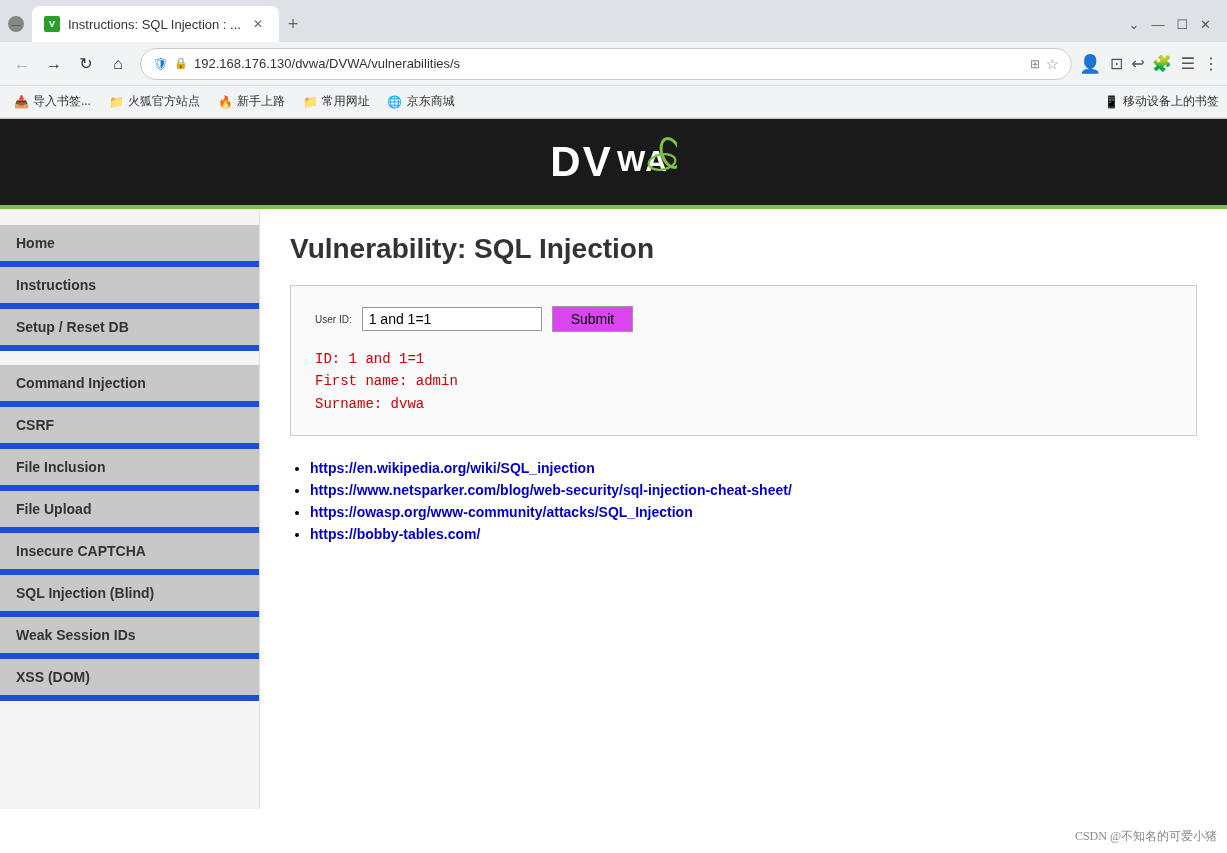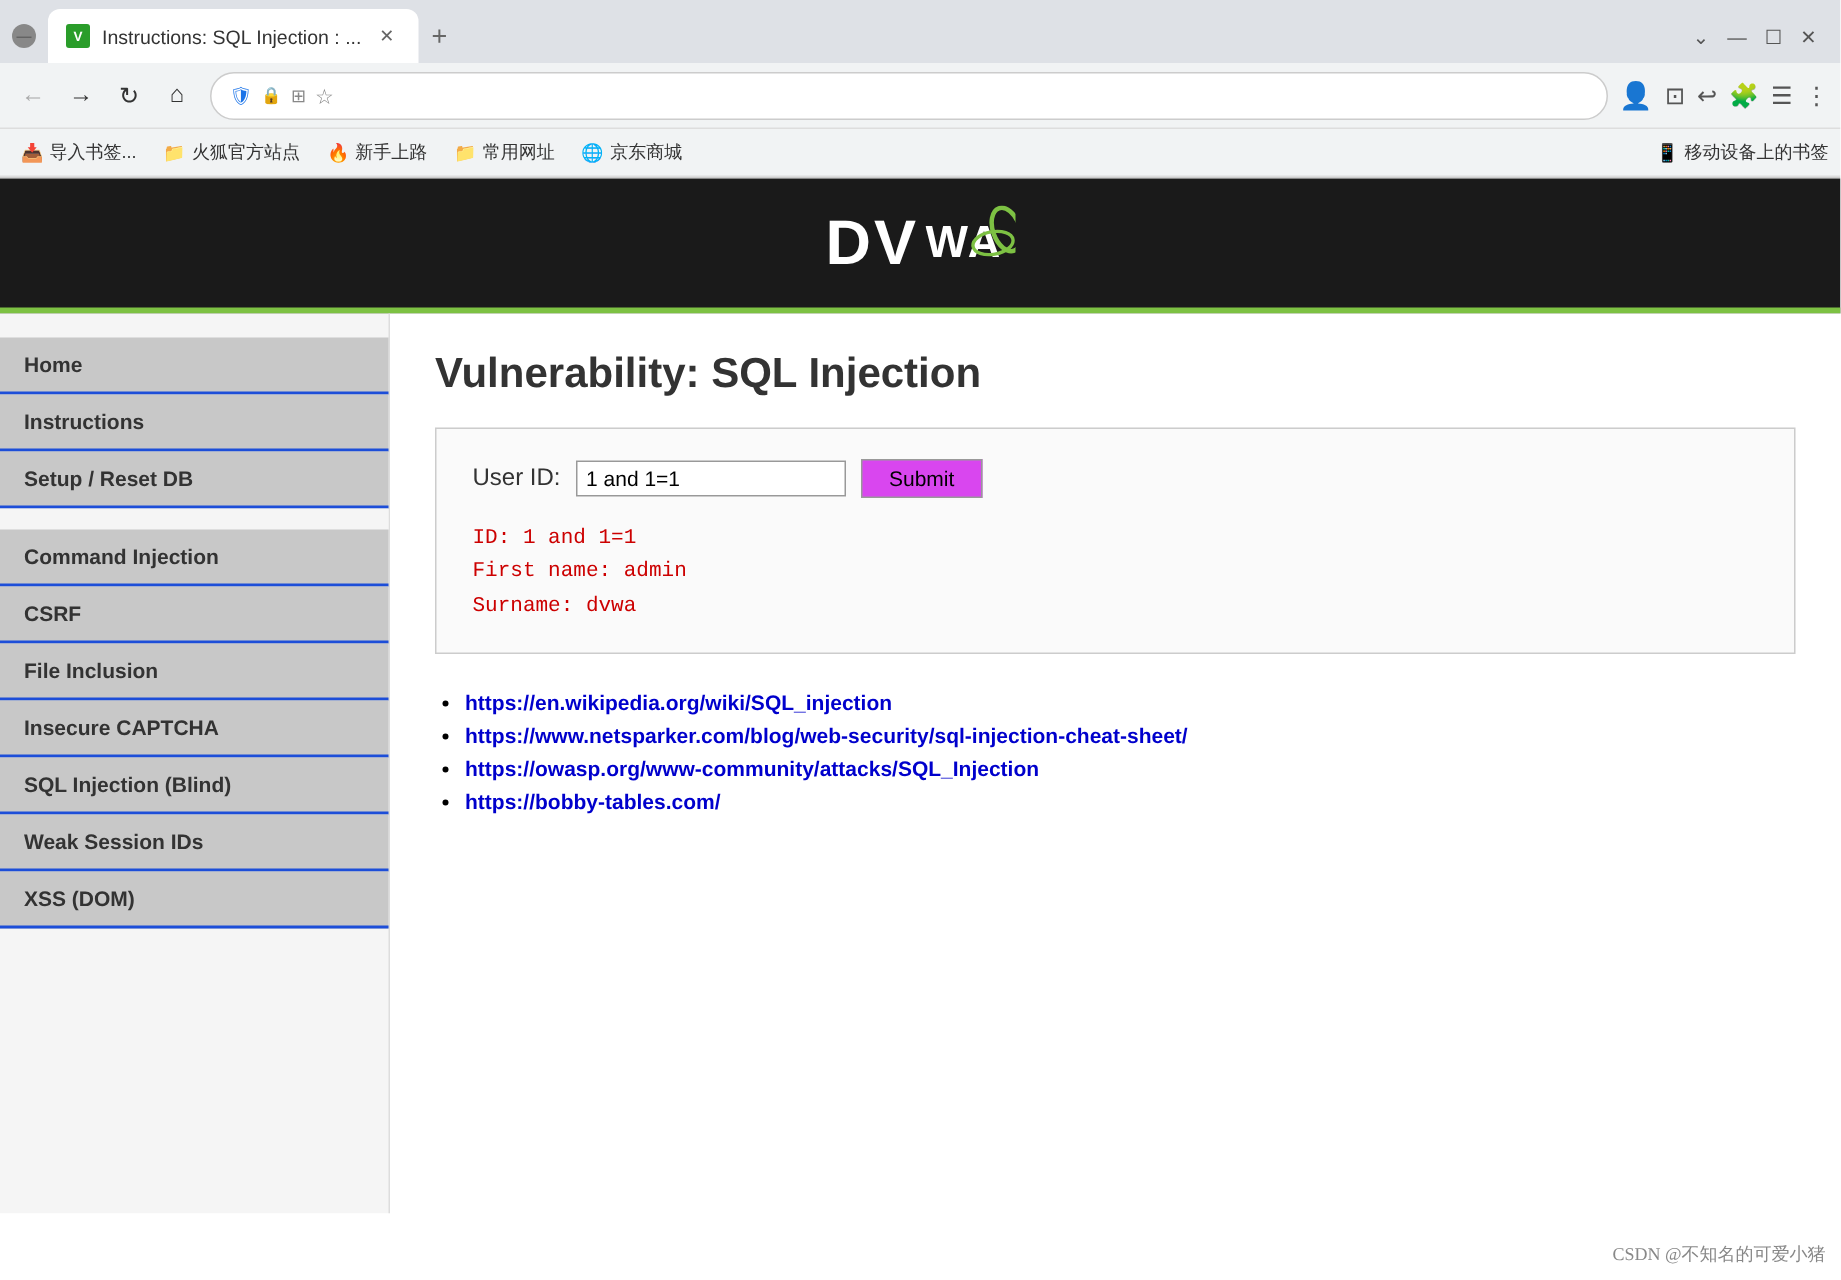--- a/index.html
+++ b/index.html
@@ -180,21 +180,21 @@
       width: 260px;
       min-width: 260px;
       background: #f5f5f5;
       padding: 16px 0;
       border-right: 1px solid #ddd;
     }
     .sidebar-item {
       display: block;
       padding: 10px 16px;
       background: #c8c8c8;
-      border-bottom: 2px solid #1d4ed8;
+      border-bottom: 6px solid #1d4ed8;
       font-size: 14px;
       font-weight: bold;
       color: #333;
       cursor: pointer;
       text-decoration: none;
     }
     .sidebar-item.active {
       background: #7dc143;
       color: #fff;
     }
@@ -221,21 +221,21 @@
       margin-bottom: 24px;
       min-height: 120px;
     }
     .form-row {
       display: flex;
       align-items: center;
       gap: 10px;
       margin-bottom: 16px;
     }
     .form-label {
-      font-size: 16px;
+      font-size: 10px;
       color: #333;
     }
     .form-input {
       border: 1px solid #999;
       padding: 3px 6px;
       width: 180px;
       font-size: 14px;
     }
     .submit-btn {
       padding: 4px 18px;
@@ -307,20 +307,21 @@
 
   <div class="toolbar">
     <button class="nav-btn disabled">←</button>
     <button class="nav-btn">→</button>
     <button class="nav-btn">↻</button>
     <button class="nav-btn">⌂</button>
 
     <div class="address-bar">
       <span class="address-bar-icon">🛡</span>
       <span style="font-size:11px;">🔒</span>
+      <span class="address-text">192.168.176.130/dvwa/DVWA/vulnerabilities/s</span>
       <span style="color:#888;font-size:12px;">⊞</span>
       <span style="color:#888;font-size:14px;">☆</span>
     </div>
 
     <div class="toolbar-right">
       <span style="font-size:18px;">👤</span>
       <span style="font-size:16px;">⊡</span>
       <span style="font-size:16px;">↩</span>
       <span style="font-size:16px;">🧩</span>
       <span style="font-size:16px;">☰</span>
@@ -373,20 +374,21 @@
   <div class="dvwa-main">
 
     <nav class="dvwa-sidebar">
       <a class="sidebar-item">Home</a>
       <a class="sidebar-item">Instructions</a>
       <a class="sidebar-item">Setup / Reset DB</a>
       <div class="sidebar-spacer"></div>
       <a class="sidebar-item">Command Injection</a>
       <a class="sidebar-item">CSRF</a>
       <a class="sidebar-item">File Inclusion</a>
+      <a class="sidebar-item">File Upload</a>
       <a class="sidebar-item">Insecure CAPTCHA</a>
       <a class="sidebar-item">SQL Injection (Blind)</a>
       <a class="sidebar-item">Weak Session IDs</a>
       <a class="sidebar-item">XSS (DOM)</a>
     </nav>
 
     <main class="dvwa-content">
       <h1 class="page-title">Vulnerability: SQL Injection</h1>
 
       <div class="vuln-box">

